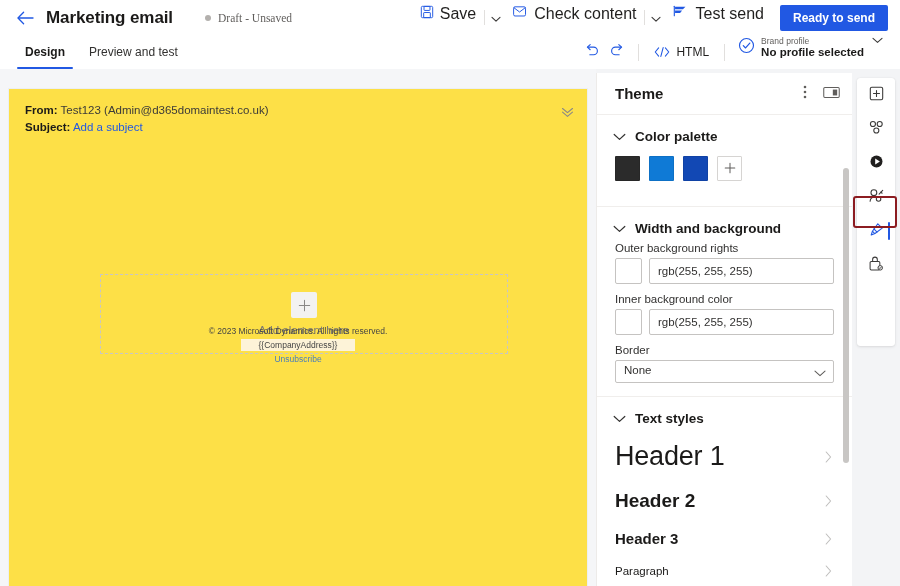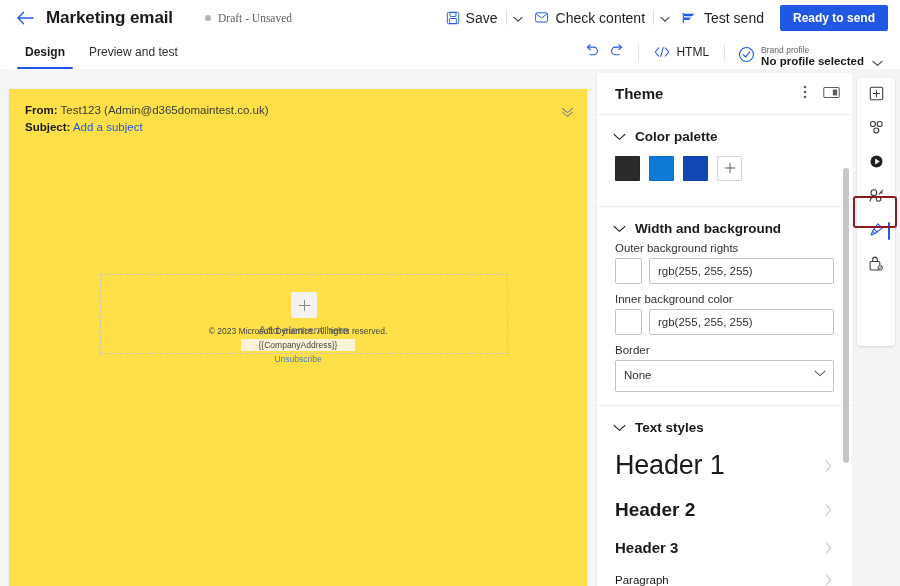--- a/index.html
+++ b/index.html
@@ -38,23 +38,23 @@
     width: 6px; height: 6px; border-radius: 50%;
     background: #b3b0ad; margin-right: 7px;
   }
   .status-text { font-size: 11.5px; color: #605e5c; }
 
   .cmd-right {
     position: absolute; right: 0; top: 0; height: 35px;
     display: flex; align-items: center; padding-right: 12px;
   }
   .cmd-item {
-    display: flex; align-items: center; height: 26px;
+    display: flex; align-items: flex-start; height: 26px;
     padding: 0 7px; cursor: pointer; border-radius: 2px;
-    font-size: 14px; color: #201f1e; white-space: nowrap;
+    font-size: 16px; color: #201f1e; white-space: nowrap;
   }
   .cmd-item .ci-ico { margin-right: 6px; display:flex; align-items:center; }
   .cmd-split {
     width: 1px; height: 15px; background: #e1dfdd; margin: 0 1px;
   }
   .cmd-caret {
     display:flex; align-items:center; justify-content:center;
     width: 20px; height: 26px; cursor:pointer; border-radius:2px;
   }
   .primary-btn {
@@ -89,21 +89,21 @@
     width: 26px; height: 26px; display: flex; align-items: center;
     justify-content: center; cursor: pointer; border-radius: 2px;
   }
   .vsep { width: 1px; height: 17px; background: #e1dfdd; margin: 0 8px; }
   .html-btn {
     display: flex; align-items: center; height: 26px; padding: 0 7px;
     font-size: 12px; color: #201f1e; cursor: pointer; border-radius: 2px;
   }
   .html-btn .hb-ico { margin-right: 6px; display:flex; }
   .brand-btn {
-    display: flex; align-items: flex-end; height: 30px; padding: 0 5px;
+    display: flex; align-items: flex-start; height: 30px; padding: 0 5px;
     cursor: pointer; border-radius: 2px;
   }
   .brand-txt { margin-left: 6px; line-height: 1.05; }
   .brand-label { font-size: 8.5px; color: #605e5c; display:block; }
   .brand-value { font-size: 11.5px; font-weight: 700; color: #1b1a19; display:block; }
   .brand-caret { margin-left: 8px; display: flex; }
 
   
   .body-area {
     position: absolute; top: 69px; left: 0; width: 900px; height: 517px;
@@ -202,21 +202,21 @@
     width: 27px; height: 26px; border: 1px solid #c5c3c1; background: #ffffff;
     border-radius: 2px; margin-right: 7px; cursor: pointer; flex: none;
   }
   .text-input {
     flex: 1; height: 26px; border: 1px solid #c5c3c1; border-radius: 2px;
     padding: 0 8px; font-size: 11.5px; font-family: inherit; color: #323130;
     background: #ffffff; outline: none; min-width: 0;
   }
   .select-wrap { position: relative; }
   .select-box {
-    width: 100%; height: 32px; border: 1px solid #c5c3c1; border-radius: 2px;
+    width: 100%; height: 23px; border: 1px solid #c5c3c1; border-radius: 2px;
     padding: 0 26px 3px 8px; font-size: 11.5px; font-family: inherit;
     color: #323130; background: #ffffff; display: flex; align-items: center;
     cursor: pointer;
   }
   .select-caret {
     position: absolute; right: 8px; top: 0; height: 27px;
     display: flex; align-items: center; pointer-events: none;
   }
 
   .divider { height: 1px; background: #f0eeec; margin: 13px 0 0 0; }

